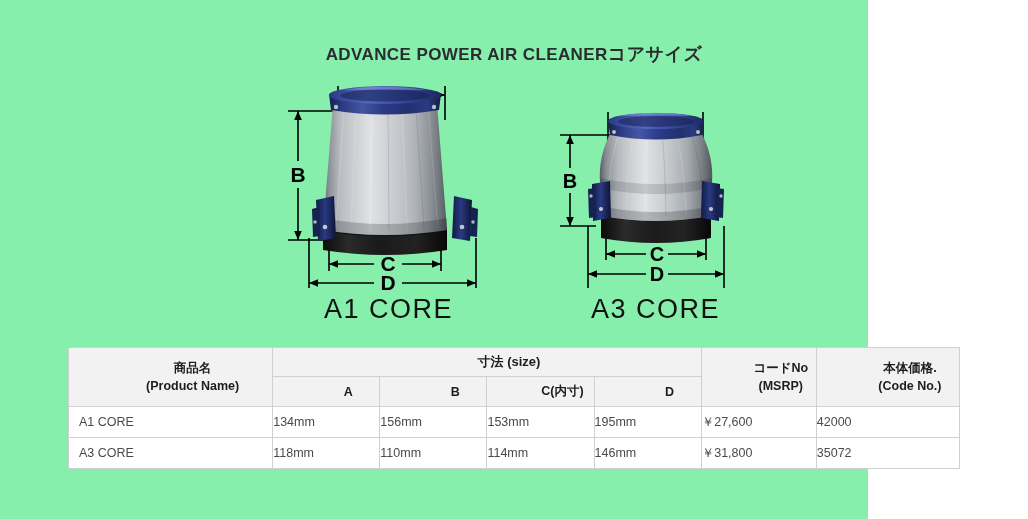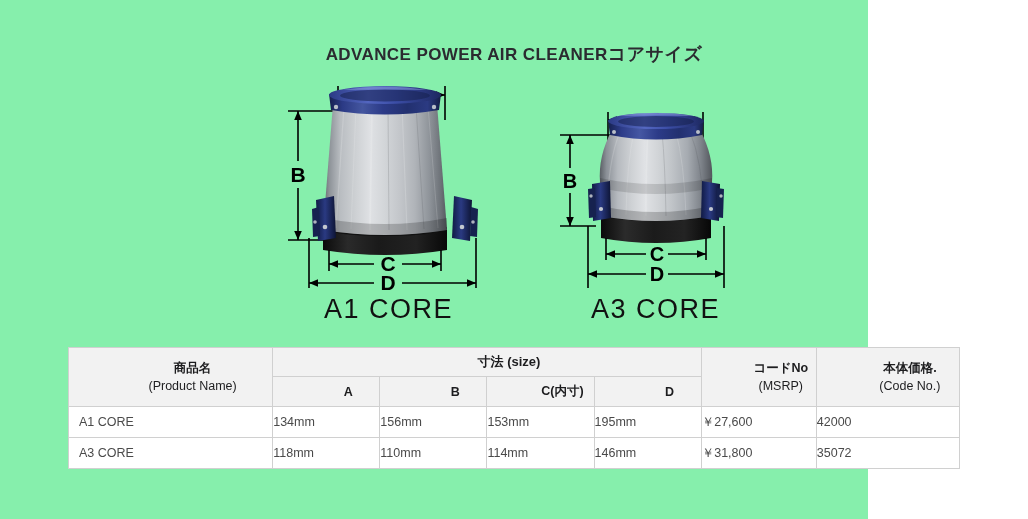--- a/index.html
+++ b/index.html
@@ -93,21 +93,21 @@
     color: #1d1d1f;
     text-align: center;
     padding-left: 44px;
   }
   .th-two-line {
     line-height: 1.45;
     padding: 7px 4px;
     font-size: 12.5px;
   }
   .th-two-line .l2 {
-    font-weight: normal;
+    font-weight: bold;
   }
   .th-group {
     height: 28px;
     font-size: 13px;
   }
   .th-sub {
     height: 29px;
     font-weight: normal;
     font-size: 12.5px;
   }

